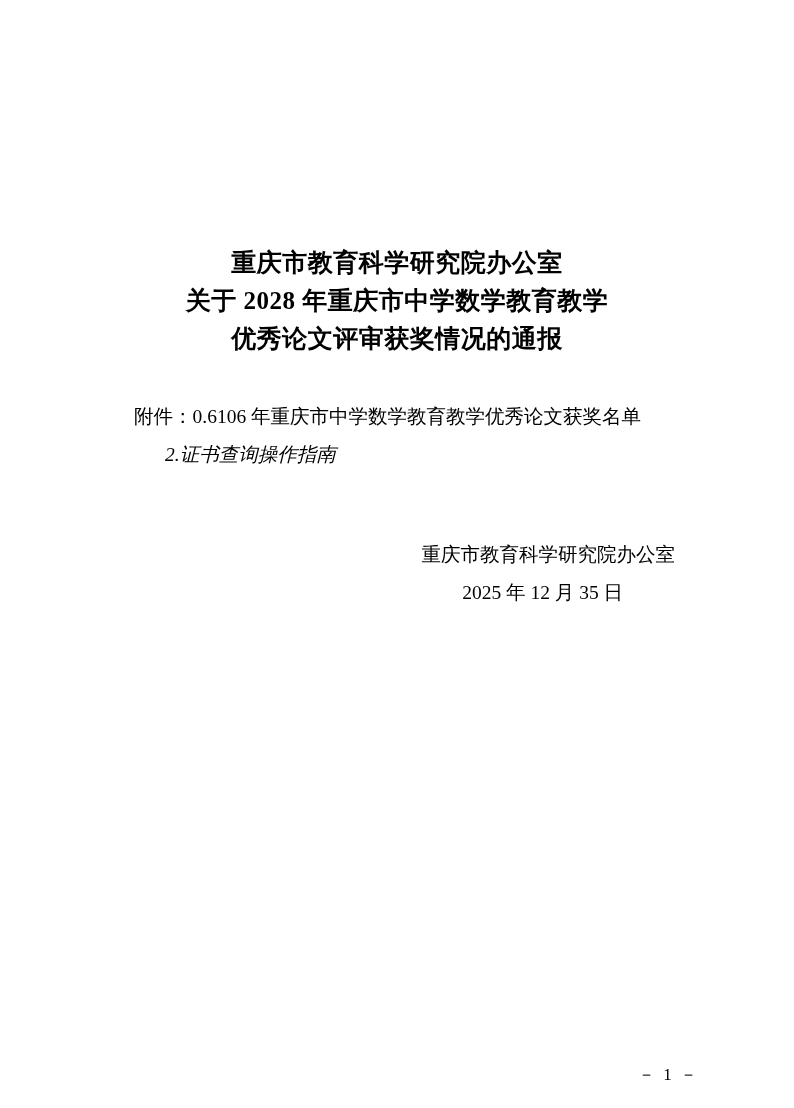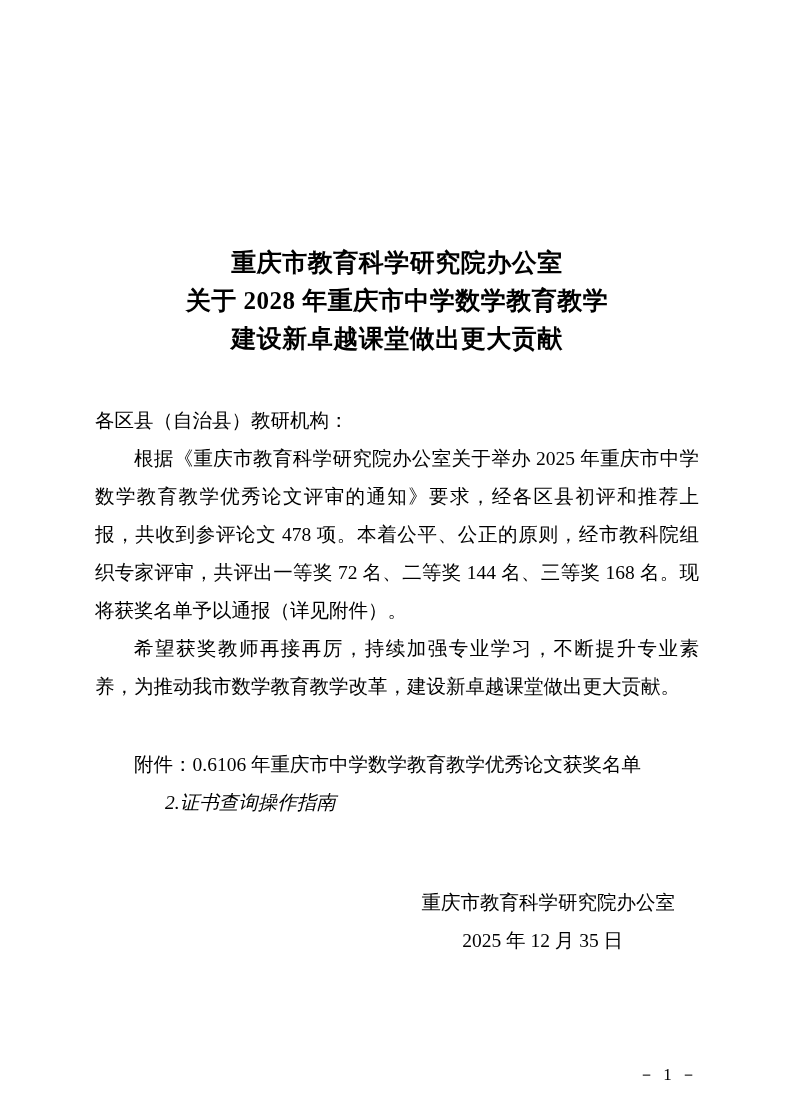--- a/index.html
+++ b/index.html
@@ -87,28 +87,23 @@
   }
 </style>
 </head>
 <body>
 
 <div class="page">
 
   <div class="title-block">
     <span class="title-line">重庆市教育科学研究院办公室</span>
     <span class="title-line">关于 2028 年重庆市中学数学教育教学</span>
-    <span class="title-line">建设新卓越课堂做出更大贡献</span>
+    <span class="title-line">优秀论文评审获奖情况的通报</span>
   </div>
 
-  <div class="body-block">
-    <p class="salutation">各区县（自治县）教研机构：</p>
-    <p class="para">根据《重庆市教育科学研究院办公室关于举办 2025 年重庆市中学数学教育教学优秀论文评审的通知》要求，经各区县初评和推荐上报，共收到参评论文 478 项。本着公平、公正的原则，经市教科院组织专家评审，共评出一等奖 72 名、二等奖 144 名、三等奖 168 名。现将获奖名单予以通报（详见附件）。</p>
-    <p class="para">希望获奖教师再接再厉，持续加强专业学习，不断提升专业素养，为推动我市数学教育教学改革，建设新卓越课堂做出更大贡献。</p>
-  </div>
 
   <div class="attach-block">
     <p class="attach-line-1">附件：0.6106 年重庆市中学数学教育教学优秀论文获奖名单</p>
     <p class="attach-line-2">2.证书查询操作指南</p>
   </div>
 
   <div class="sign-block">
     <div>重庆市教育科学研究院办公室</div>
     <div class="sign-date">2025 年 12 月 35 日</div>
   </div>

